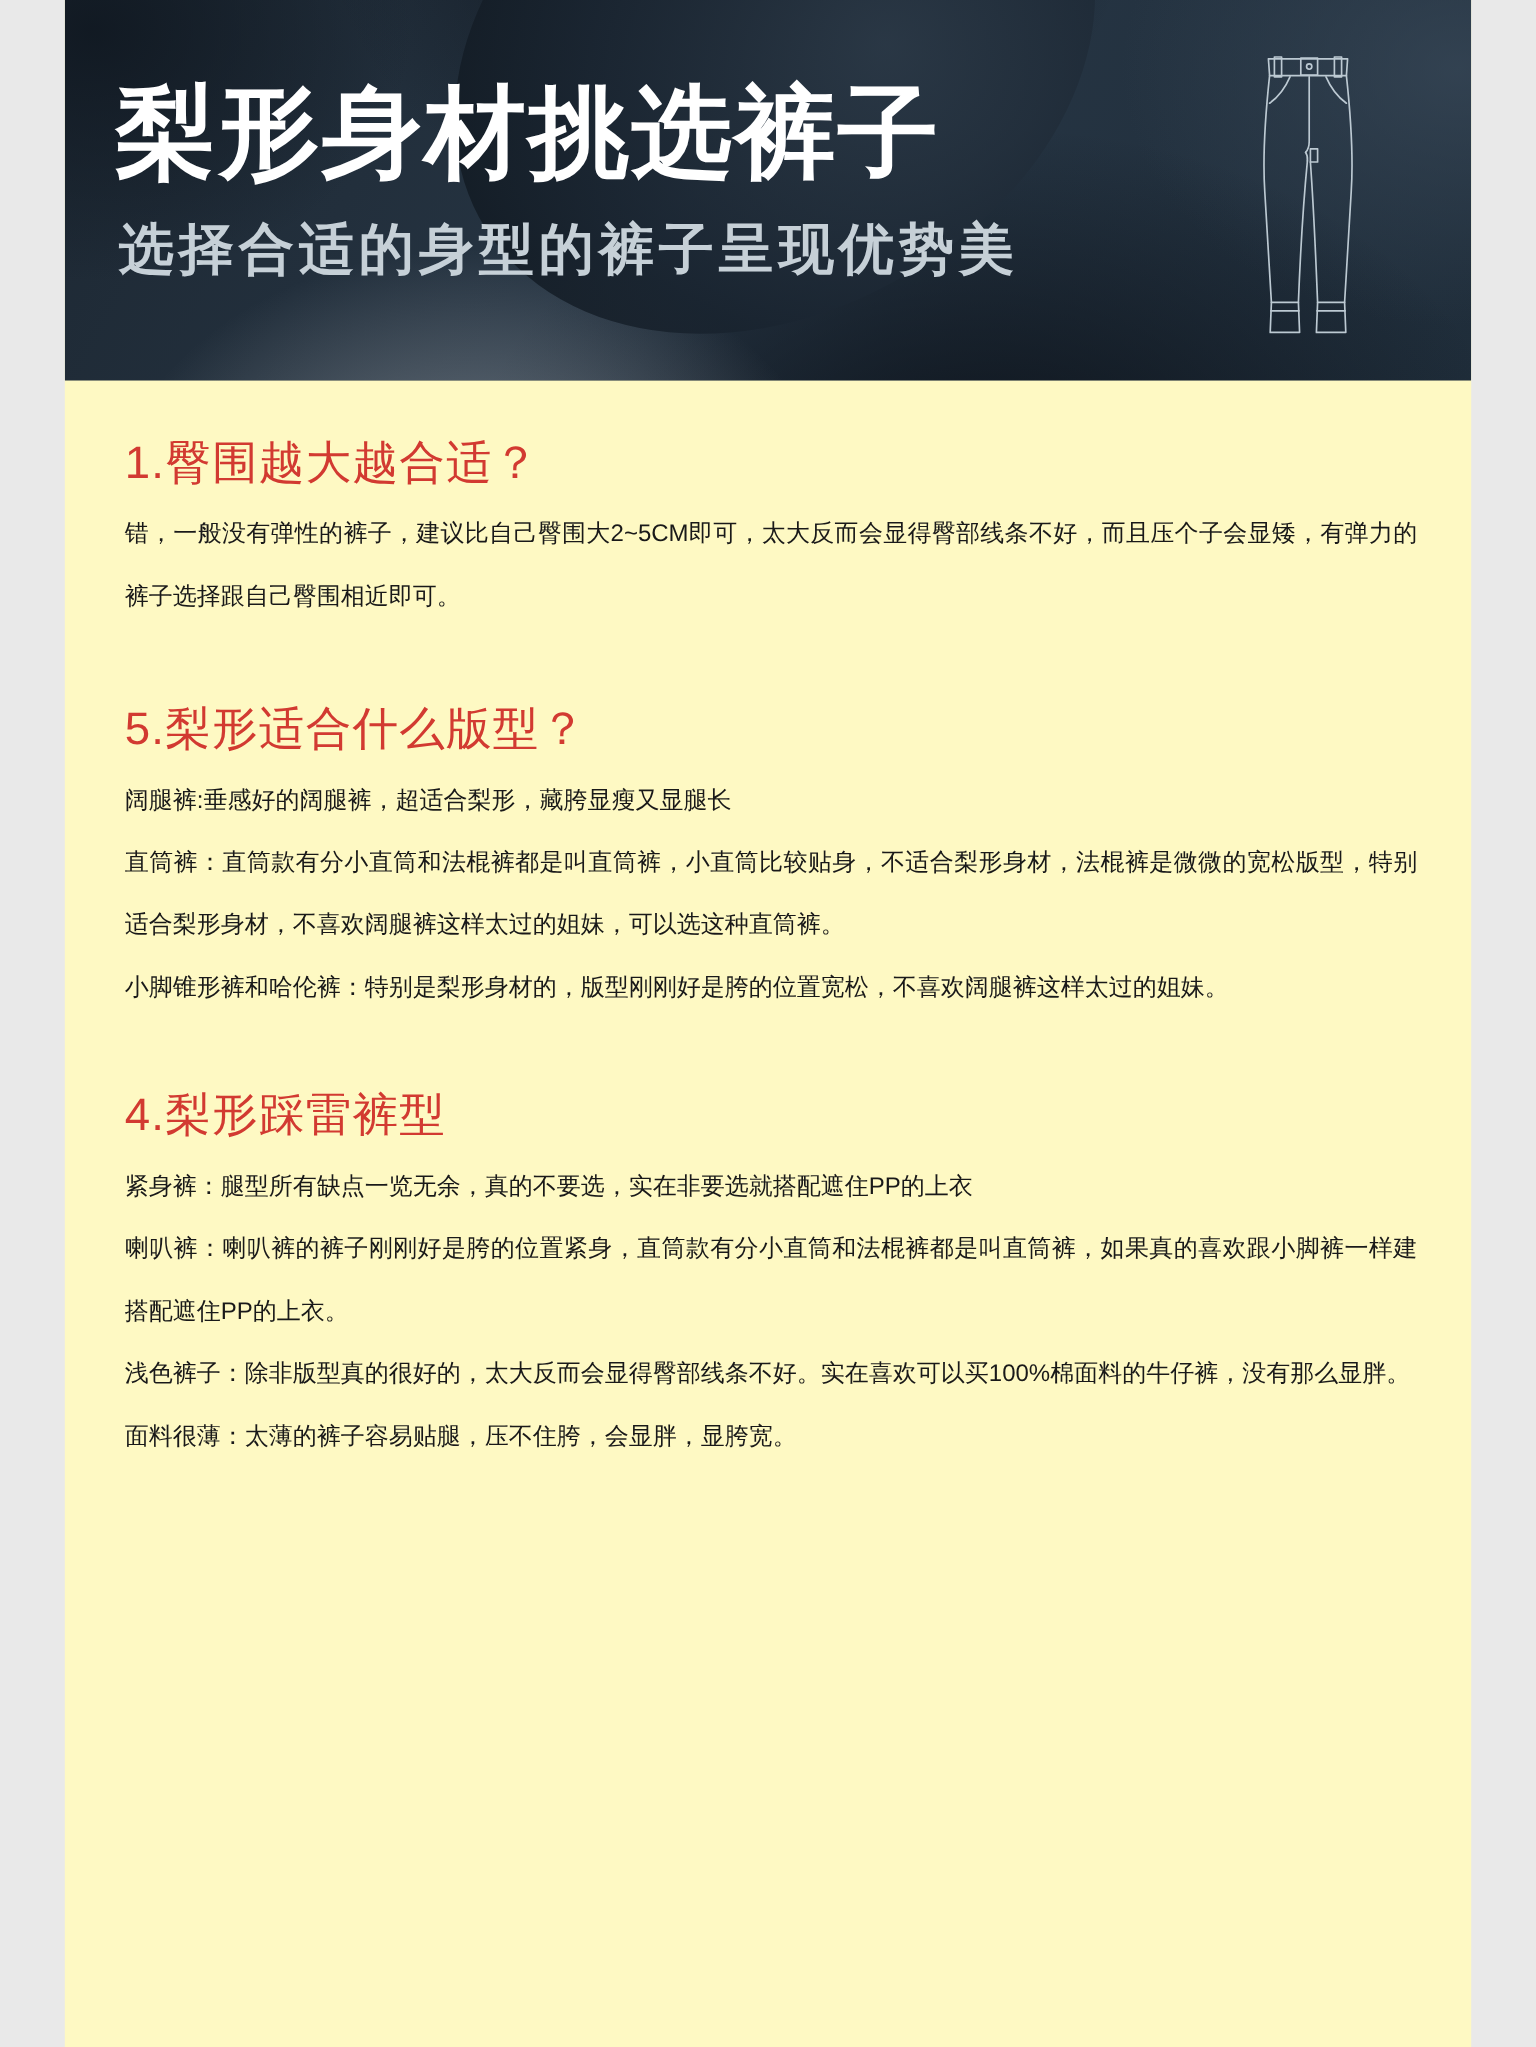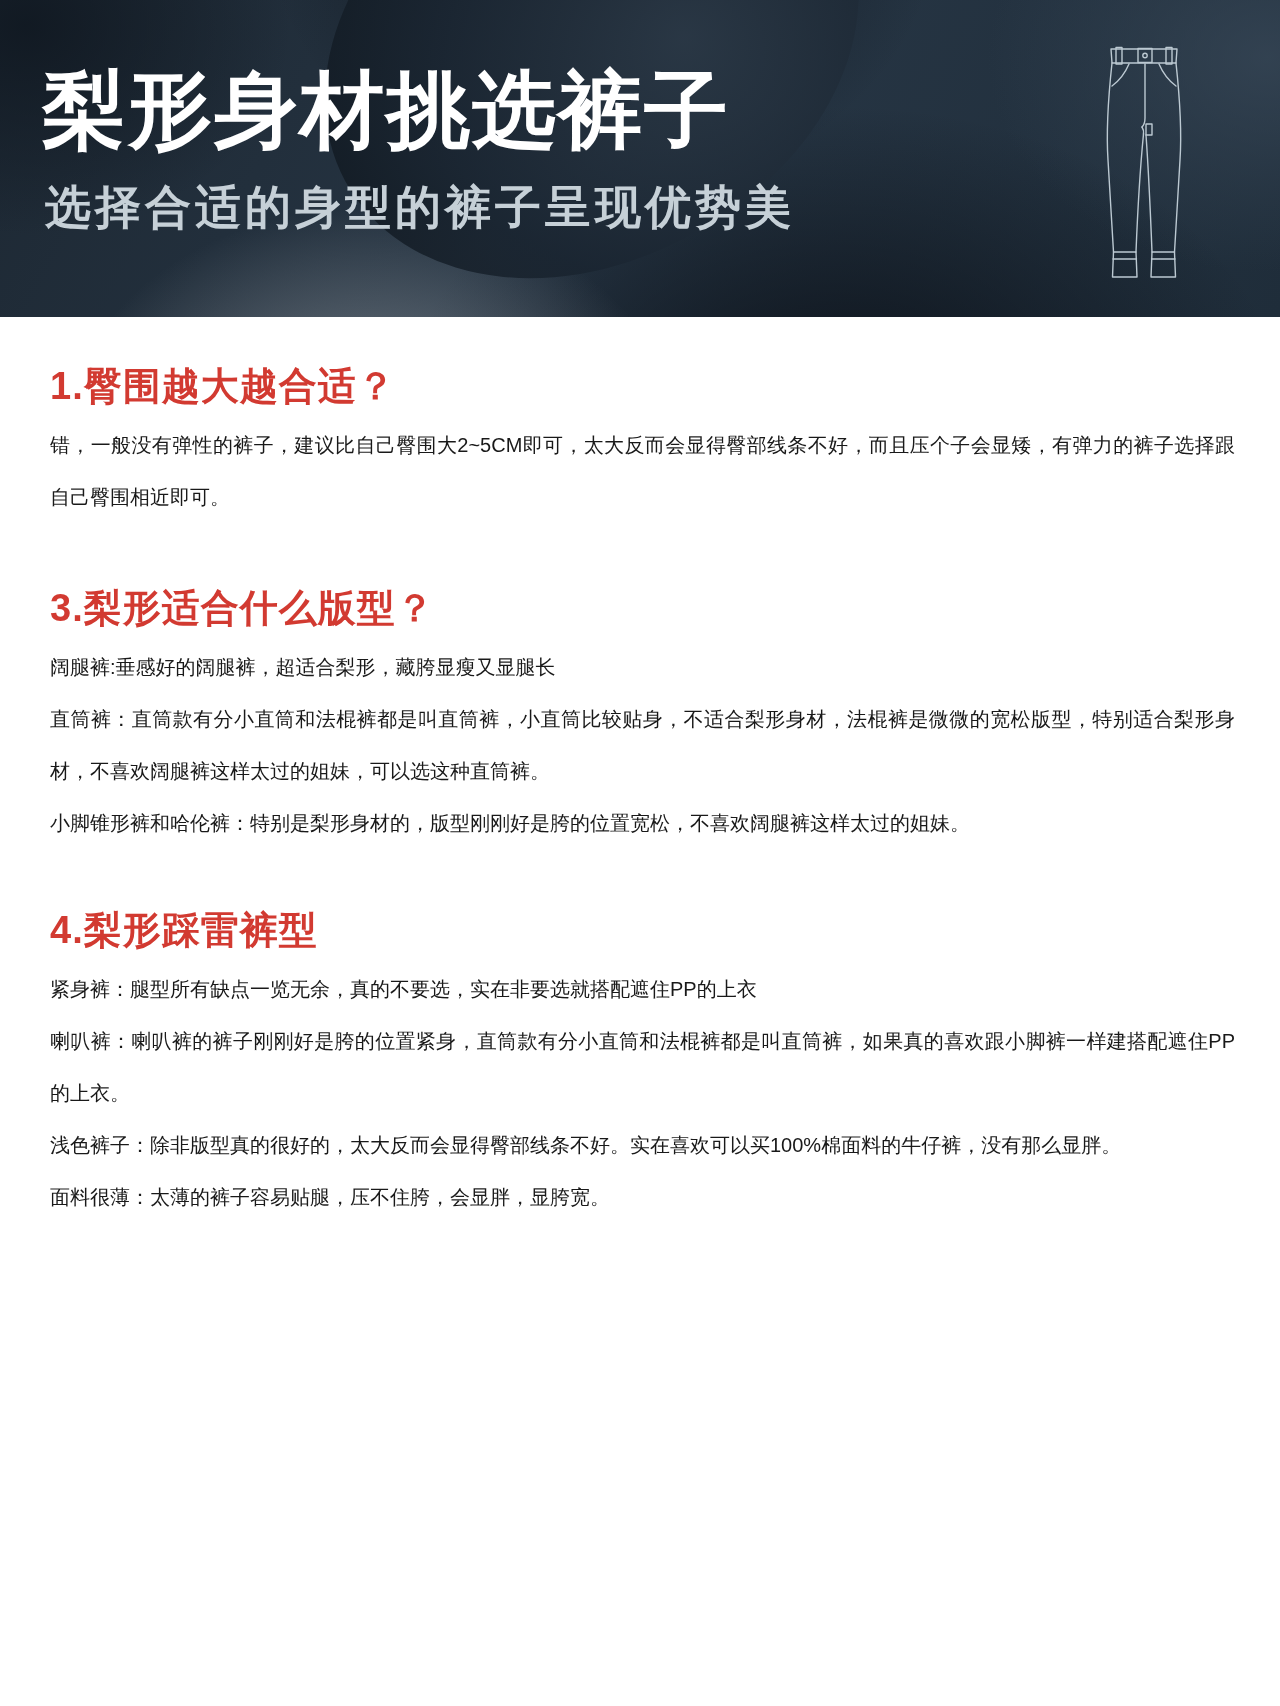--- a/index.html
+++ b/index.html
@@ -1,24 +1,24 @@
 <!DOCTYPE html>
 <html><head>
 <meta charset="utf-8">
 <style>
   * { box-sizing: border-box; }
   html, body { margin: 0; padding: 0; background: #e9e9e9; }
   body { font-family: "Liberation Sans", "DejaVu Sans", sans-serif; }
 
   .page {
     position: relative;
-    width: 1280px;
+    width: 1172px;
     height: 1706px;
     margin: 0 auto;
-    background: #ffffff;
+    background: #fef9c3;
     overflow: hidden;
   }
 
   
   .hero {
     position: relative;
     width: 100%;
     height: 317px;
     overflow: hidden;
     background-color: #243340;
@@ -70,21 +70,21 @@
   }
 
   
   .content {
     padding: 0 45px 0 50px;
   }
   .sec h2 {
     margin: 0;
     font-size: 38px;
     line-height: 42px;
-    font-weight: 700;
+    font-weight: 400;
     letter-spacing: 1px;
     color: #d23a31;
   }
   .sec .body-wrap { margin-top: 12px; }
   .sec p.body {
     margin: 0;
     font-size: 20px;
     line-height: 52px;
     color: #191919;
     text-align: justify;
@@ -139,21 +139,21 @@
 
     <section class="sec sec1">
       <h2>1.臀围越大越合适？</h2>
       <div class="body-wrap">
         <p class="body">错，一般没有弹性的裤子，建议比自己臀围大2~5CM即可，太大反而会显得臀部线条不好，而且压个子会显矮，有弹力的裤子选择跟自己臀围相近即可。</p>
       </div>
     </section>
 
 
     <section class="sec sec3">
-      <h2>3.梨形适合什么版型？</h2>
+      <h2>5.梨形适合什么版型？</h2>
       <div class="body-wrap">
         <p class="body">阔腿裤:垂感好的阔腿裤，超适合梨形，藏胯显瘦又显腿长</p>
         <p class="body">直筒裤：直筒款有分小直筒和法棍裤都是叫直筒裤，小直筒比较贴身，不适合梨形身材，法棍裤是微微的宽松版型，特别适合梨形身材，不喜欢阔腿裤这样太过的姐妹，可以选这种直筒裤。</p>
         <p class="body">小脚锥形裤和哈伦裤：特别是梨形身材的，版型刚刚好是胯的位置宽松，不喜欢阔腿裤这样太过的姐妹。</p>
       </div>
     </section>
 
     <section class="sec sec4">
       <h2>4.梨形踩雷裤型</h2>
       <div class="body-wrap">

